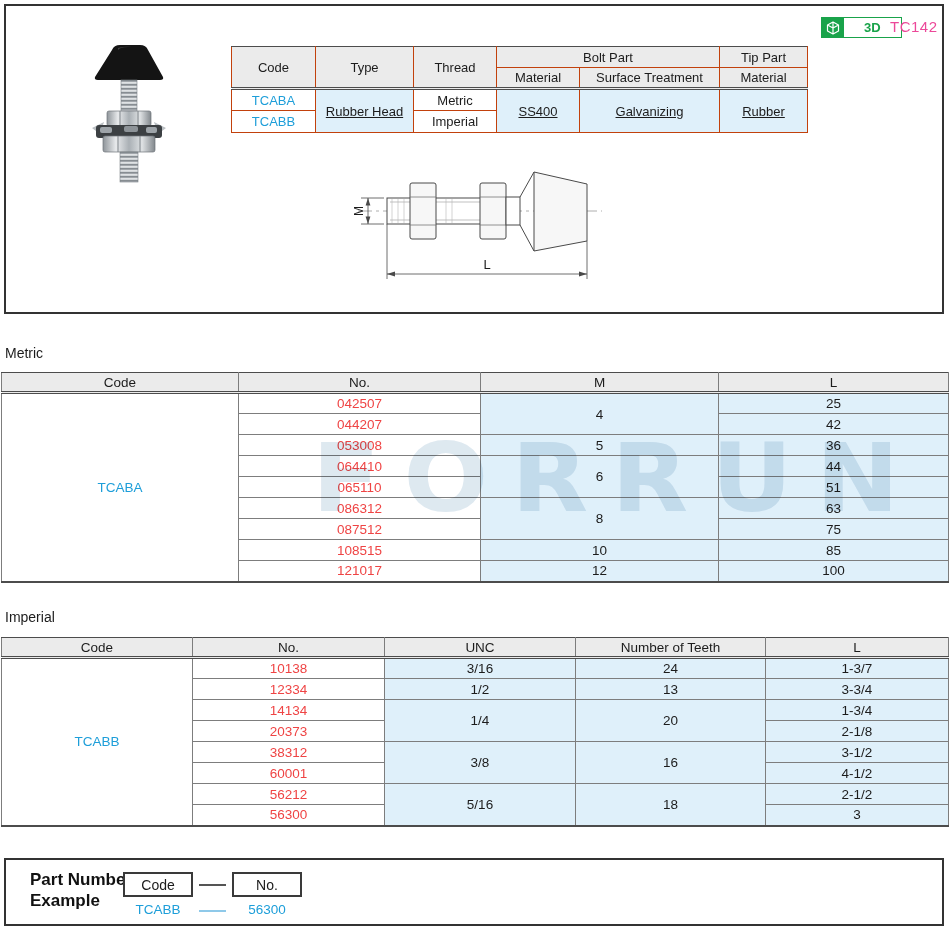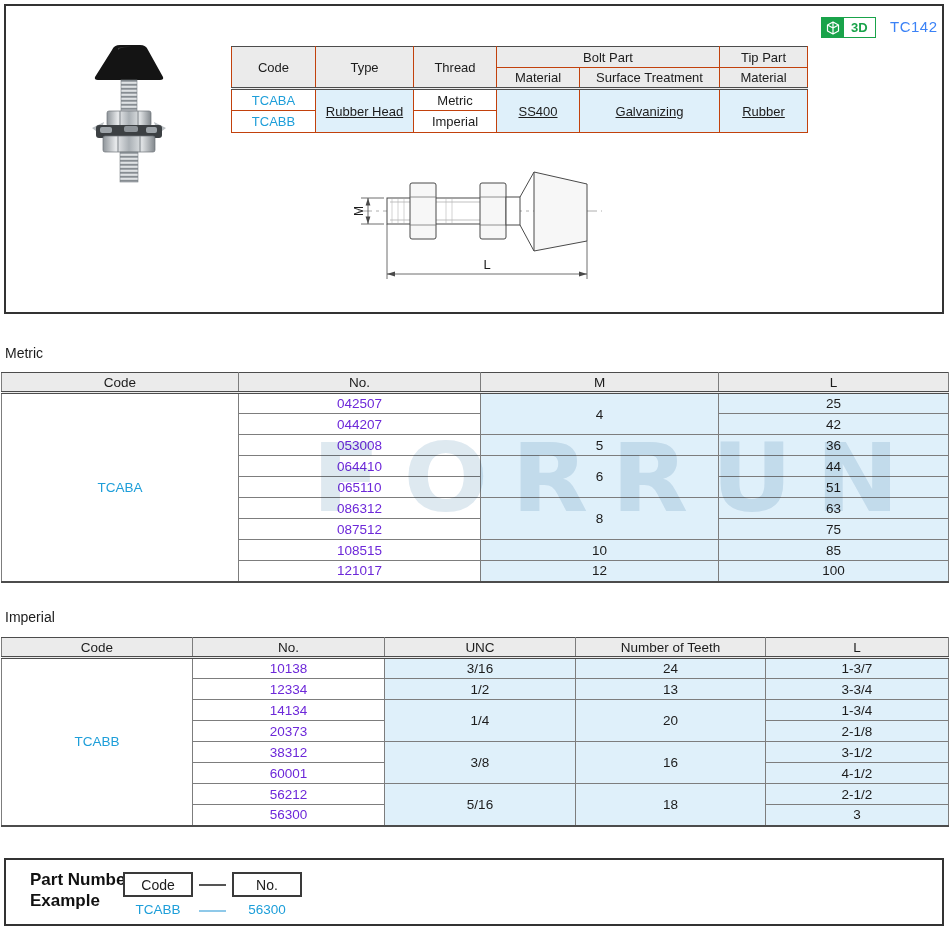--- a/index.html
+++ b/index.html
@@ -6,22 +6,22 @@
   html,body { background:#ffffff; }
   body { font-family:"Liberation Sans", sans-serif; color:#1c1c1c; }
   .page { position:relative; width:950px; height:935px; background:#fff; overflow:hidden; }
 
   
   .top-box { position:absolute; left:4px; top:4px; width:940px; height:310px; border:2px solid #333; background:#fff; }
   .photo { position:absolute; left:62px; top:26px; width:130px; height:152px; }
 
   .badge3d { position:absolute; left:815px; top:11px; height:21px; display:flex; align-items:stretch; border:1.5px solid #19a34a; background:#fff; }
   .badge3d .bicon { width:22px; background:#19a34a; display:flex; align-items:center; justify-content:center; }
-  .badge3d .btxt { color:#19a34a; font-weight:bold; font-size:13px; padding:0 7px; display:flex; align-items:center; }
-  .tc-code { position:absolute; left:884px; top:12px; font-size:15px; color:#3b82f6; letter-spacing:0.5px; }
+  .badge3d .btxt { color:#19a34a; font-weight:bold; font-size:13px; padding:0 20px; display:flex; align-items:center; }
+  .tc-code { position:absolute; left:884px; top:12px; font-size:15px; color:#ec4899; letter-spacing:0.5px; }
 
   
   .spec-table { position:absolute; left:225px; top:40px; border-collapse:collapse; table-layout:fixed; font-size:13px; }
   .spec-table th, .spec-table td { border:1px solid #c2410c; text-align:center; vertical-align:middle; padding:0 4px; }
   .spec-table th { background:#ebebeb; font-weight:normal; height:21px; }
   .spec-table td { height:22px; }
   .spec-table .dbl, .spec-table th.dbl { border-bottom:3px double #4c4c4c; }
   .spec-table .topline { border-top:1.5px solid #4c4c4c; }
   .spec-table .blue-bg { background:#dff0fa;text-decoration:underline; }
   .link-blue { color:#1d9ed9; }
@@ -34,21 +34,21 @@
   .metric-label { top:345px; }
   .imperial-label { top:609px; }
 
   .big-table { position:absolute; left:1px; border-collapse:collapse; table-layout:fixed; width:947px; font-size:13.5px; border-bottom:2.5px solid #4c4c4c; }
   .big-table th, .big-table td { border:1px solid #7d7d7d; text-align:center; vertical-align:middle; }
   .big-table th { background:#ebebeb; font-weight:normal; height:20px; border-top:1.5px solid #4c4c4c; border-bottom:3px double #4c4c4c; }
   .big-table td { height:21px; }
   .metric-table { top:372px; }
   .imperial-table { top:637px; }
   .cell-blue { background:#dff0fa; }
-  .no-cell { color:#6d28d9; }
+  .no-cell { color:#ef4444; }
   .code-cell { color:#1d9ed9; background:#fff; }
 
   
   .watermark { position:absolute; left:312px; top:424px; font-size:94px; font-weight:800; letter-spacing:22px; color:#c3d6e4; opacity:0.55; mix-blend-mode:multiply; transform:scaleX(1.06); transform-origin:left center; font-family:"DejaVu Sans", sans-serif; pointer-events:none; z-index:20; white-space:nowrap; }
 
   
   .part-box { position:absolute; left:4px; top:858px; width:940px; height:68px; border:2px solid #333; background:#fff; }
   .pn-label { position:absolute; left:24px; top:9px; font-size:17px; font-weight:bold; line-height:21px; color:#111; }
   .pn-small-box { position:absolute; top:12px; width:70px; height:25px; border:2px solid #3a3a3a; display:flex; align-items:center; justify-content:center; font-size:14px; background:#fff; }
   .pn-code-box { left:117px; }

